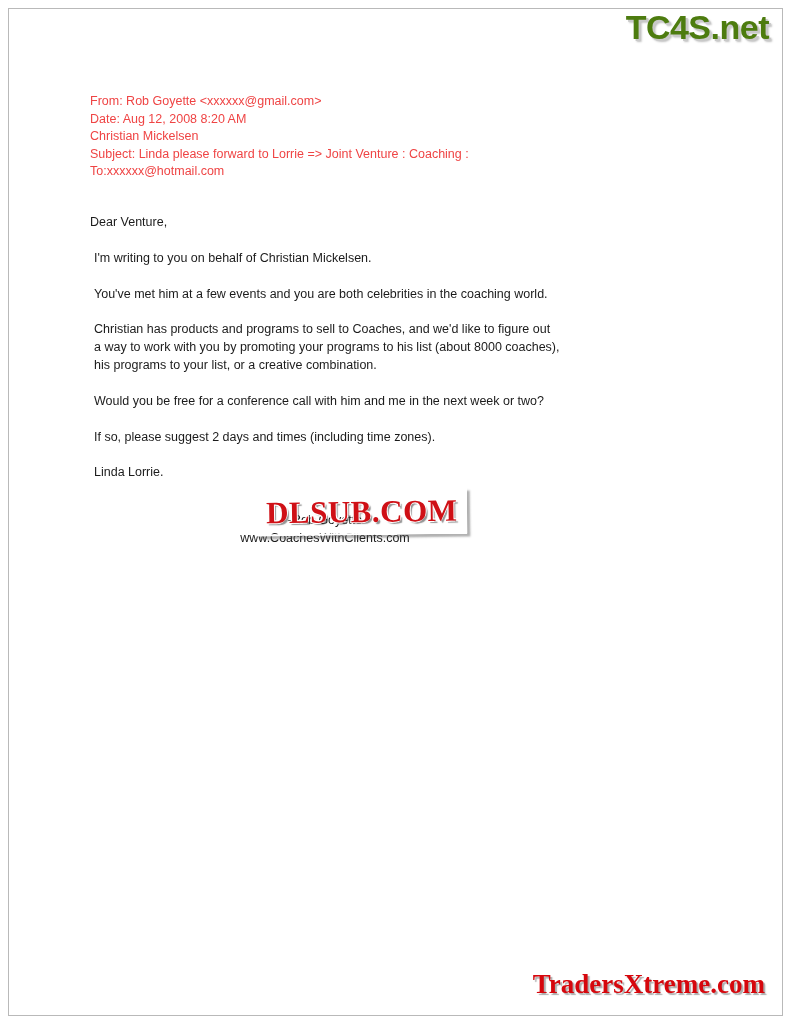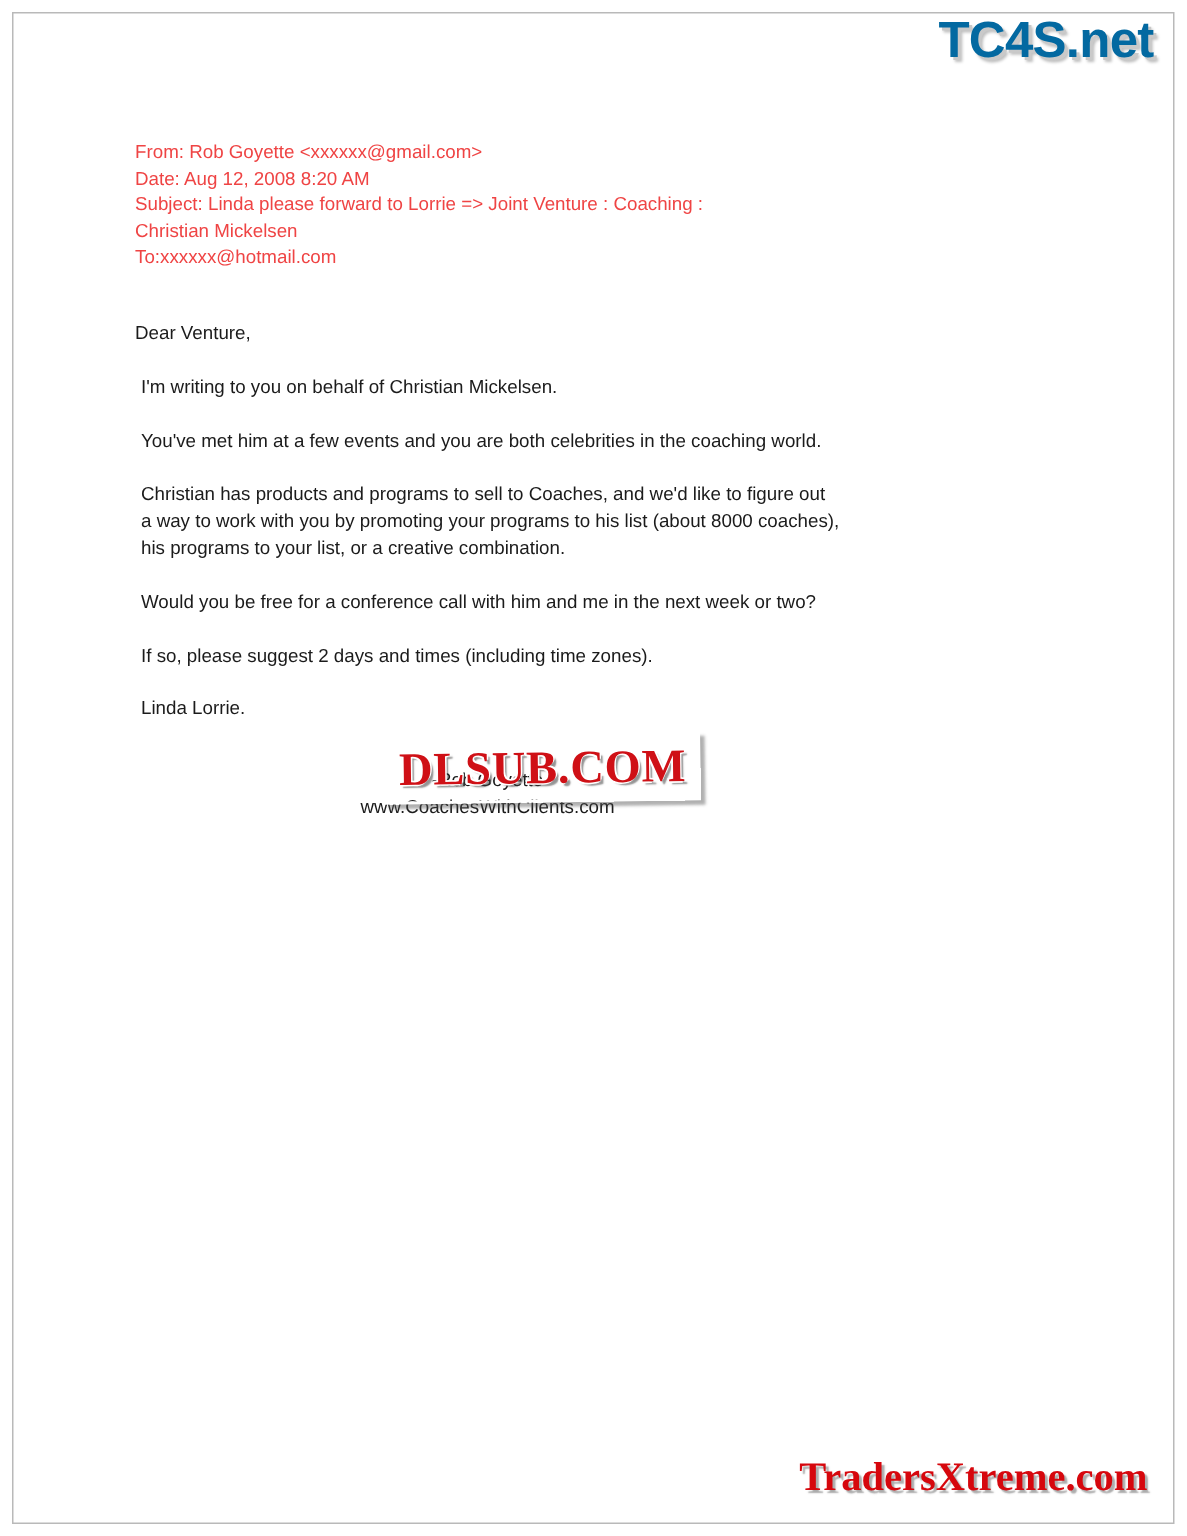--- a/index.html
+++ b/index.html
@@ -32,21 +32,21 @@
 
   
   .brand-top {
     position: absolute;
     right: 22px;
     top: 8px;
     font-family: "Liberation Sans", sans-serif;
     font-weight: bold;
     font-size: 34px;
     letter-spacing: -0.5px;
-    color: #0369a1;
+    color: #4d7c0f;
     text-shadow: 2px 2px 0 #c9c9c9, 3px 3px 2px rgba(0,0,0,0.25);
     white-space: nowrap;
   }
 
   
   .mail-head {
     position: absolute;
     left: 90px;
     top: 93px;
     width: 560px;
@@ -117,22 +117,22 @@
 
 <div class="page">
 
   <div class="page-border"></div>
 
   <div class="brand-top">TC4S.net</div>
 
   <div class="mail-head">
     <div>From: Rob Goyette &lt;xxxxxx@gmail.com&gt;</div>
     <div>Date: Aug 12, 2008 8:20 AM</div>
+    <div>Christian Mickelsen</div>
     <div>Subject: Linda please forward to Lorrie =&gt; Joint Venture : Coaching :</div>
-    <div>Christian Mickelsen</div>
     <div>To:xxxxxx@hotmail.com</div>
   </div>
 
   <div class="mail-body">
     <p>Dear Venture,</p>
     <p class="indent">I'm writing to you on behalf of Christian Mickelsen.</p>
     <p class="indent">You've met him at a few events and you are both celebrities in the coaching world.</p>
     <p class="indent">Christian has products and programs to sell to Coaches, and we'd like to figure out a way to work with you by promoting your programs to his list (about 8000 coaches), his programs to your list, or a creative combination.</p>
     <p class="indent">Would you be free for a conference call with him and me in the next week or two?</p>
     <p class="indent">If so, please suggest 2 days and times (including time zones).</p>

